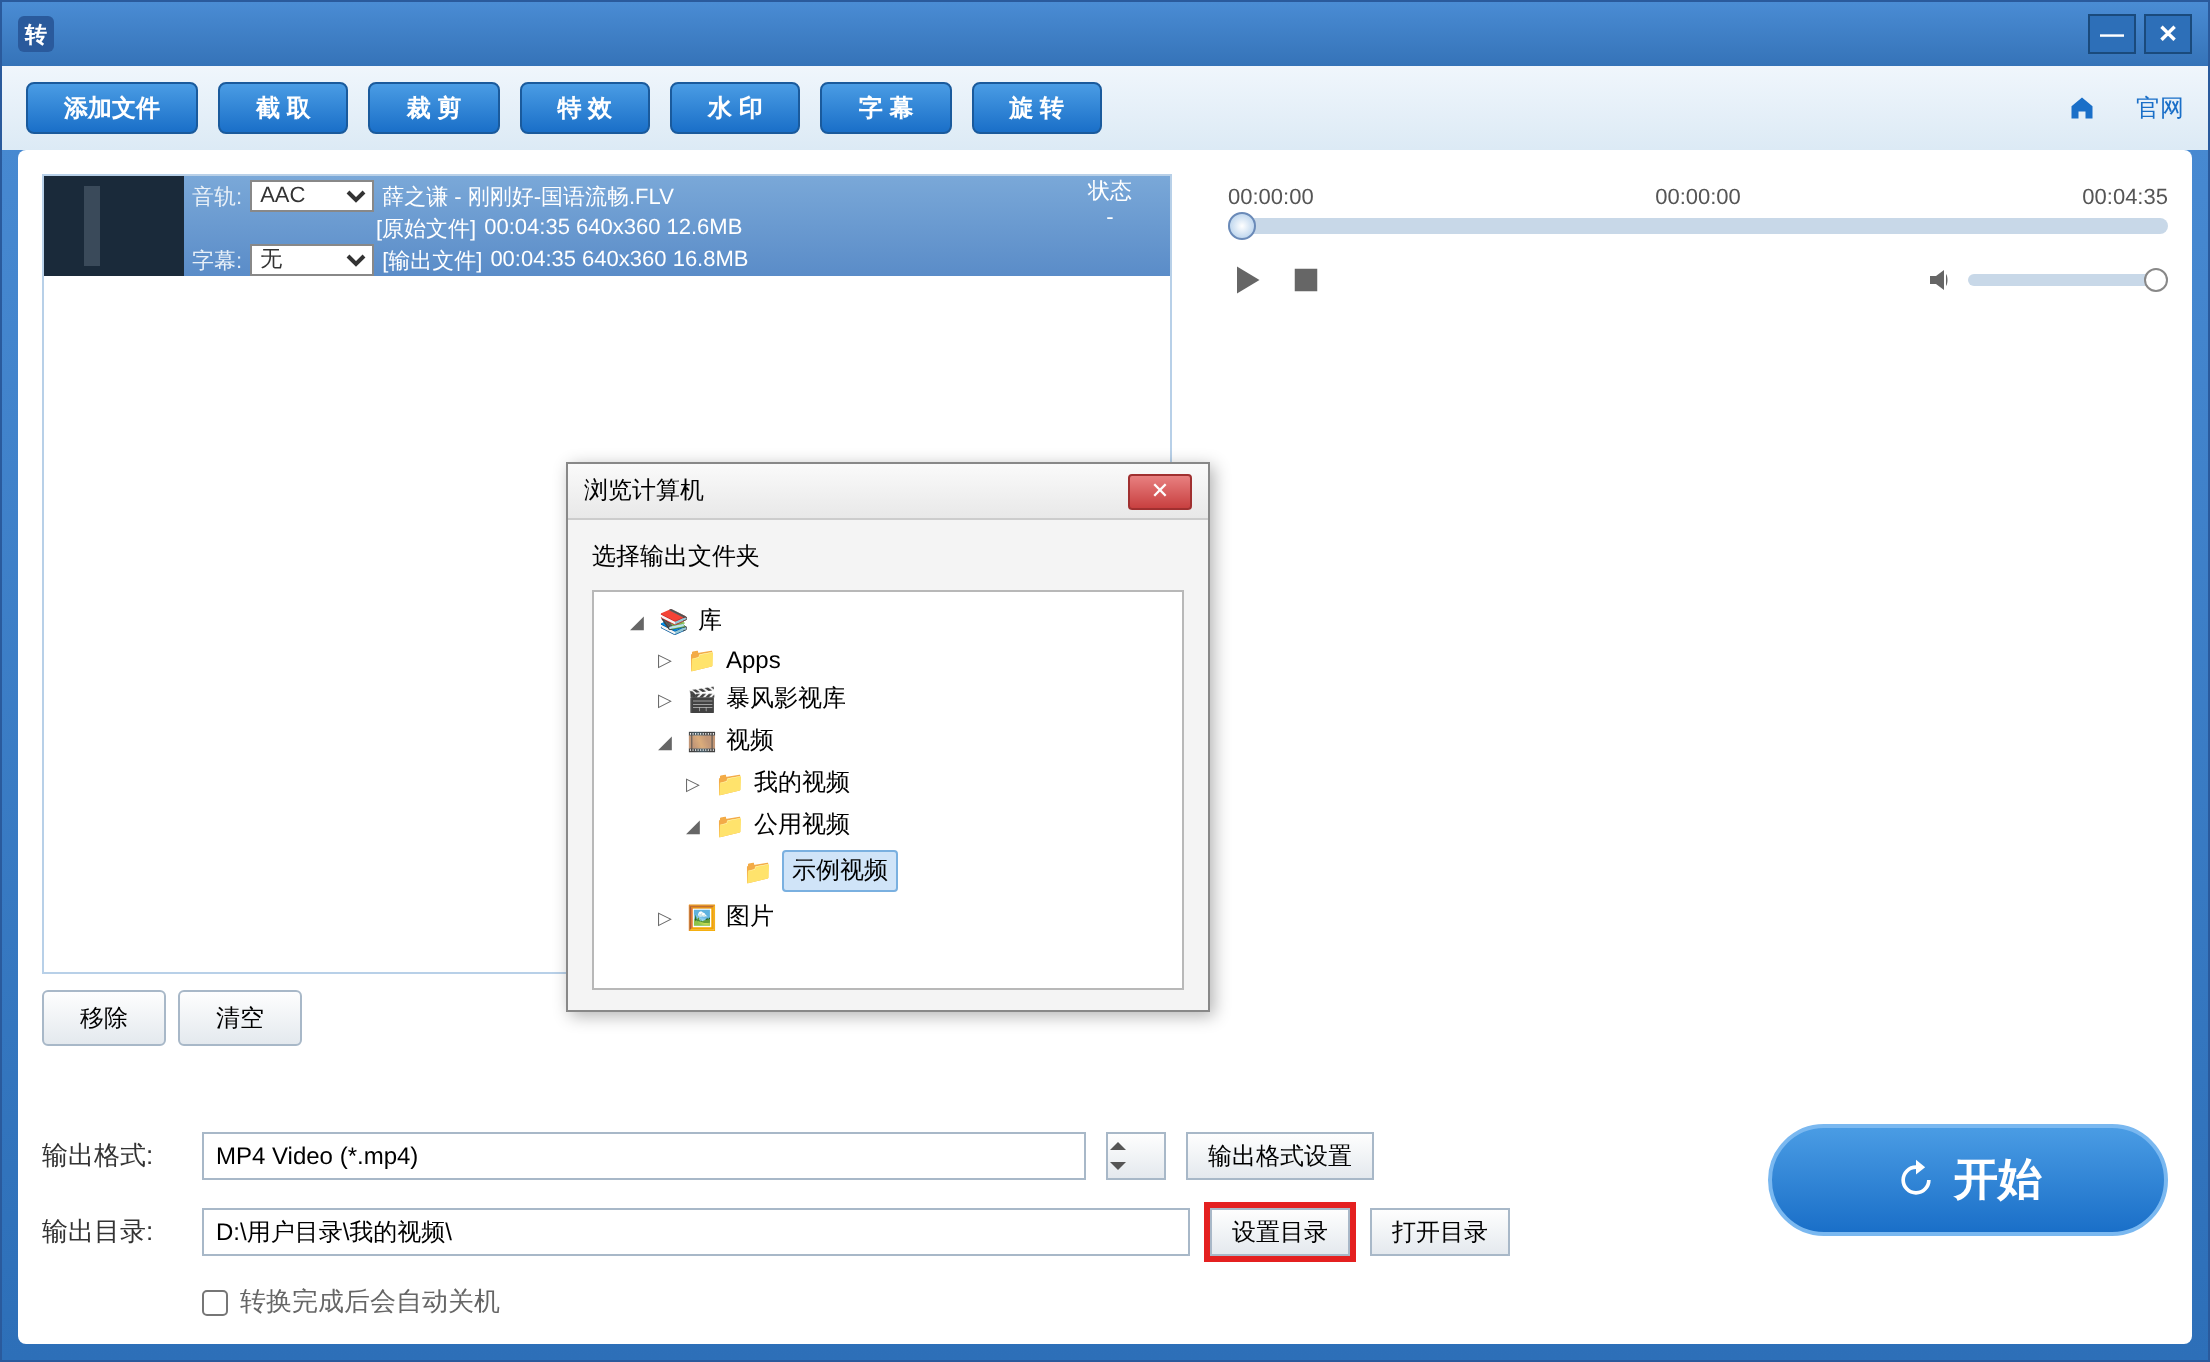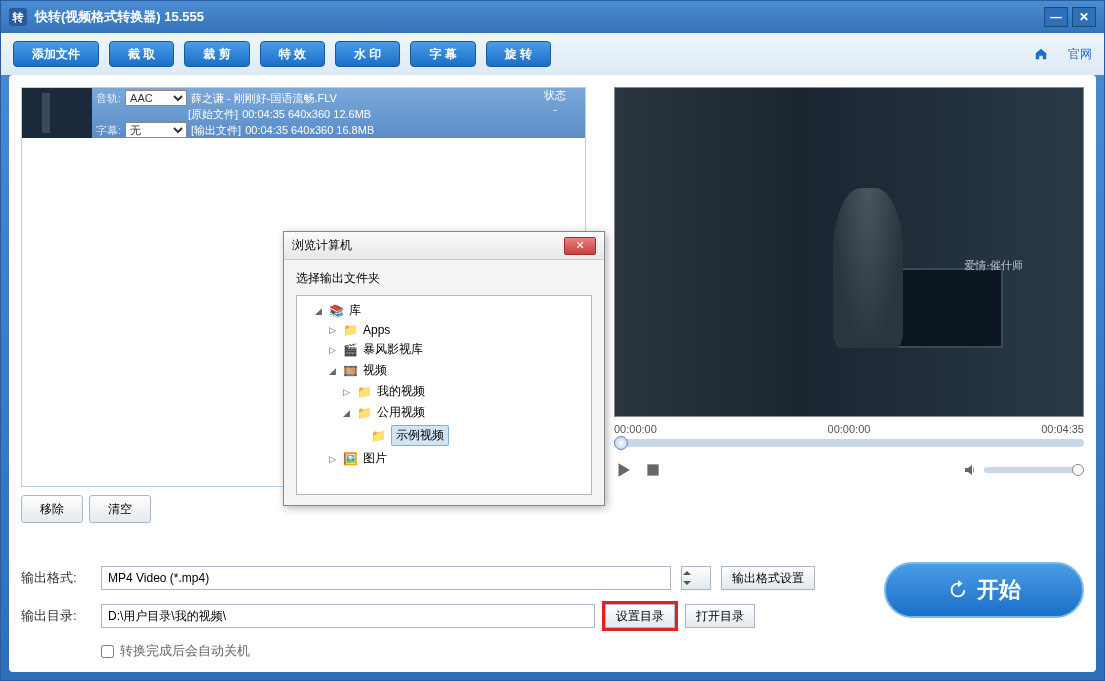--- a/index.html
+++ b/index.html
@@ -48,21 +48,21 @@
 .playback-controls { margin-top: 14px; display: flex; align-items: center; gap: 12px; }
 .play-btn, .stop-btn { width: 18px; height: 18px; cursor: pointer; color: #666; }
 .volume { margin-left: auto; display: flex; align-items: center; gap: 6px; }
 .vol-track { width: 100px; height: 6px; background: #c8d8e8; border-radius: 3px; position: relative; }
 .vol-thumb { position: absolute; right: 0; top: -3px; width: 12px; height: 12px; background: #fff; border: 1px solid #888; border-radius: 50%; }
 
 .bottom-section { position: absolute; left: 12px; right: 12px; bottom: 12px; }
 .form-row { display: flex; align-items: center; gap: 10px; margin-bottom: 14px; }
 .form-label { width: 70px; font-size: 13px; color: #333; }
 .form-input { height: 24px; border: 1px solid #a8b8c8; padding: 0 6px; font-size: 12px; background: white; }
-.format-sel { width: 570px; }
+.format-sel { width: 442px; }
 .dir-input { width: 494px; }
 .chevron-btn { width: 30px; height: 24px; border: 1px solid #a8b8c8; background: linear-gradient(to bottom, #fefefe, #e4e9ee); cursor: pointer; font-size: 10px; }
 .small-btn { height: 24px; padding: 0 10px; border: 1px solid #a8b8c8; background: linear-gradient(to bottom, #fefefe, #e4e9ee); font-size: 12px; cursor: pointer; }
 .highlight-red { outline: 3px solid #e42020; outline-offset: 0px; }
 
 .start-btn { position: absolute; right: 0; top: -4px; width: 200px; height: 56px; background: linear-gradient(to bottom, #4a9ce4, #1a6fc8); border: 2px solid #7ab8f0; border-radius: 28px; color: white; font-size: 22px; font-weight: bold; cursor: pointer; display: flex; align-items: center; justify-content: center; gap: 8px; }
 .refresh-icon { width: 22px; height: 22px; }
 
 .checkbox-row { display: flex; align-items: center; gap: 6px; margin-left: 80px; font-size: 13px; color: #666; }
 
@@ -86,21 +86,20 @@
 
 svg { display: block; }
 </style>
 </head>
 <body>
 
 <div class="window">
 
   <div class="titlebar">
     <div class="app-icon">转</div>
-    <span>快转(视频格式转换器) 15.555</span>
     <div class="window-controls">
       <div class="win-btn">—</div>
       <div class="win-btn">✕</div>
     </div>
   </div>
 
   <div class="toolbar">
     <button class="tb-btn">添加文件</button>
     <button class="tb-btn">截 取</button>
     <button class="tb-btn">裁 剪</button>
@@ -147,27 +146,20 @@
           </div>
         </div>
       </div>
       <div class="list-actions">
         <button class="action-btn">移除</button>
         <button class="action-btn">清空</button>
       </div>
     </div>
 
     <div class="right-panel">
-      <div class="video-preview">
-        <div class="video-scene">
-          <div class="window-rect"></div>
-          <div class="person"></div>
-          <div class="watermark">爱情·催什师</div>
-        </div>
-      </div>
       <div class="timeline">
         <span>00:00:00</span>
         <span>00:00:00</span>
         <span>00:04:35</span>
       </div>
       <div class="slider-track">
         <div class="slider-thumb"></div>
       </div>
       <div class="playback-controls">
         <svg class="play-btn" viewBox="0 0 16 16">

